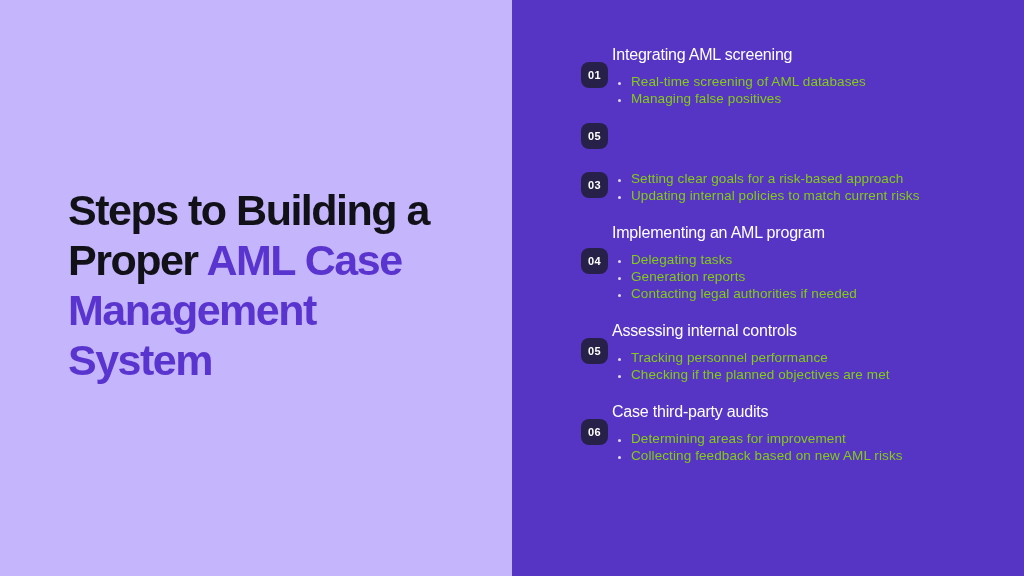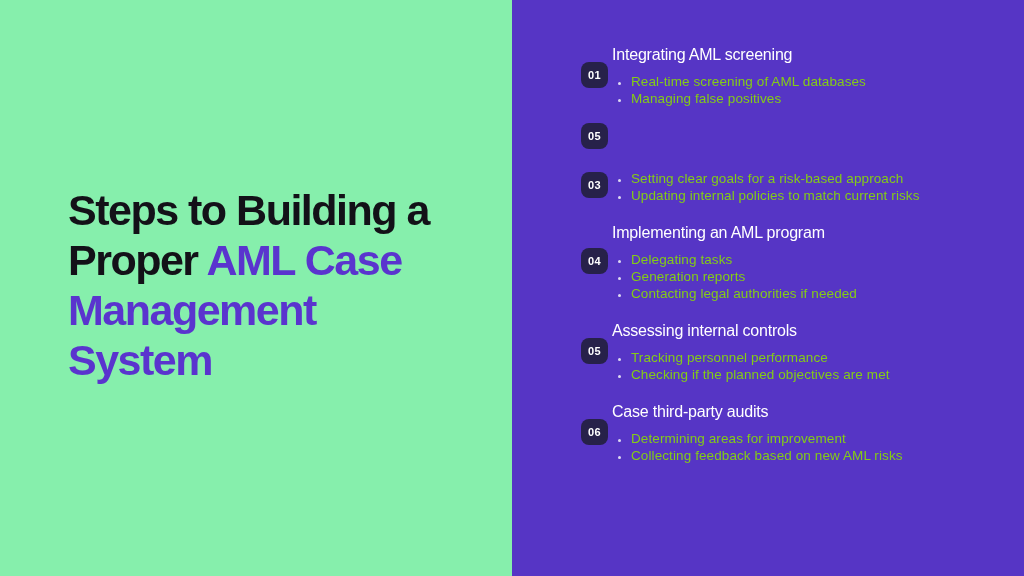--- a/index.html
+++ b/index.html
@@ -6,21 +6,21 @@
   html, body { width: 1024px; height: 576px; overflow: hidden; }
   body {
     font-family: "Liberation Sans", sans-serif;
     display: flex;
   }
 
   
   .left-panel {
     width: 512px;
     height: 576px;
-    background: #86efac;
+    background: #c4b5fd;
     padding: 185px 20px 0 68px;
   }
   .main-title {
     font-size: 43px;
     line-height: 50px;
     font-weight: bold;
     letter-spacing: -1.5px;
     color: #131118;
   }
   .main-title .accent { color: #5A34CE; }

